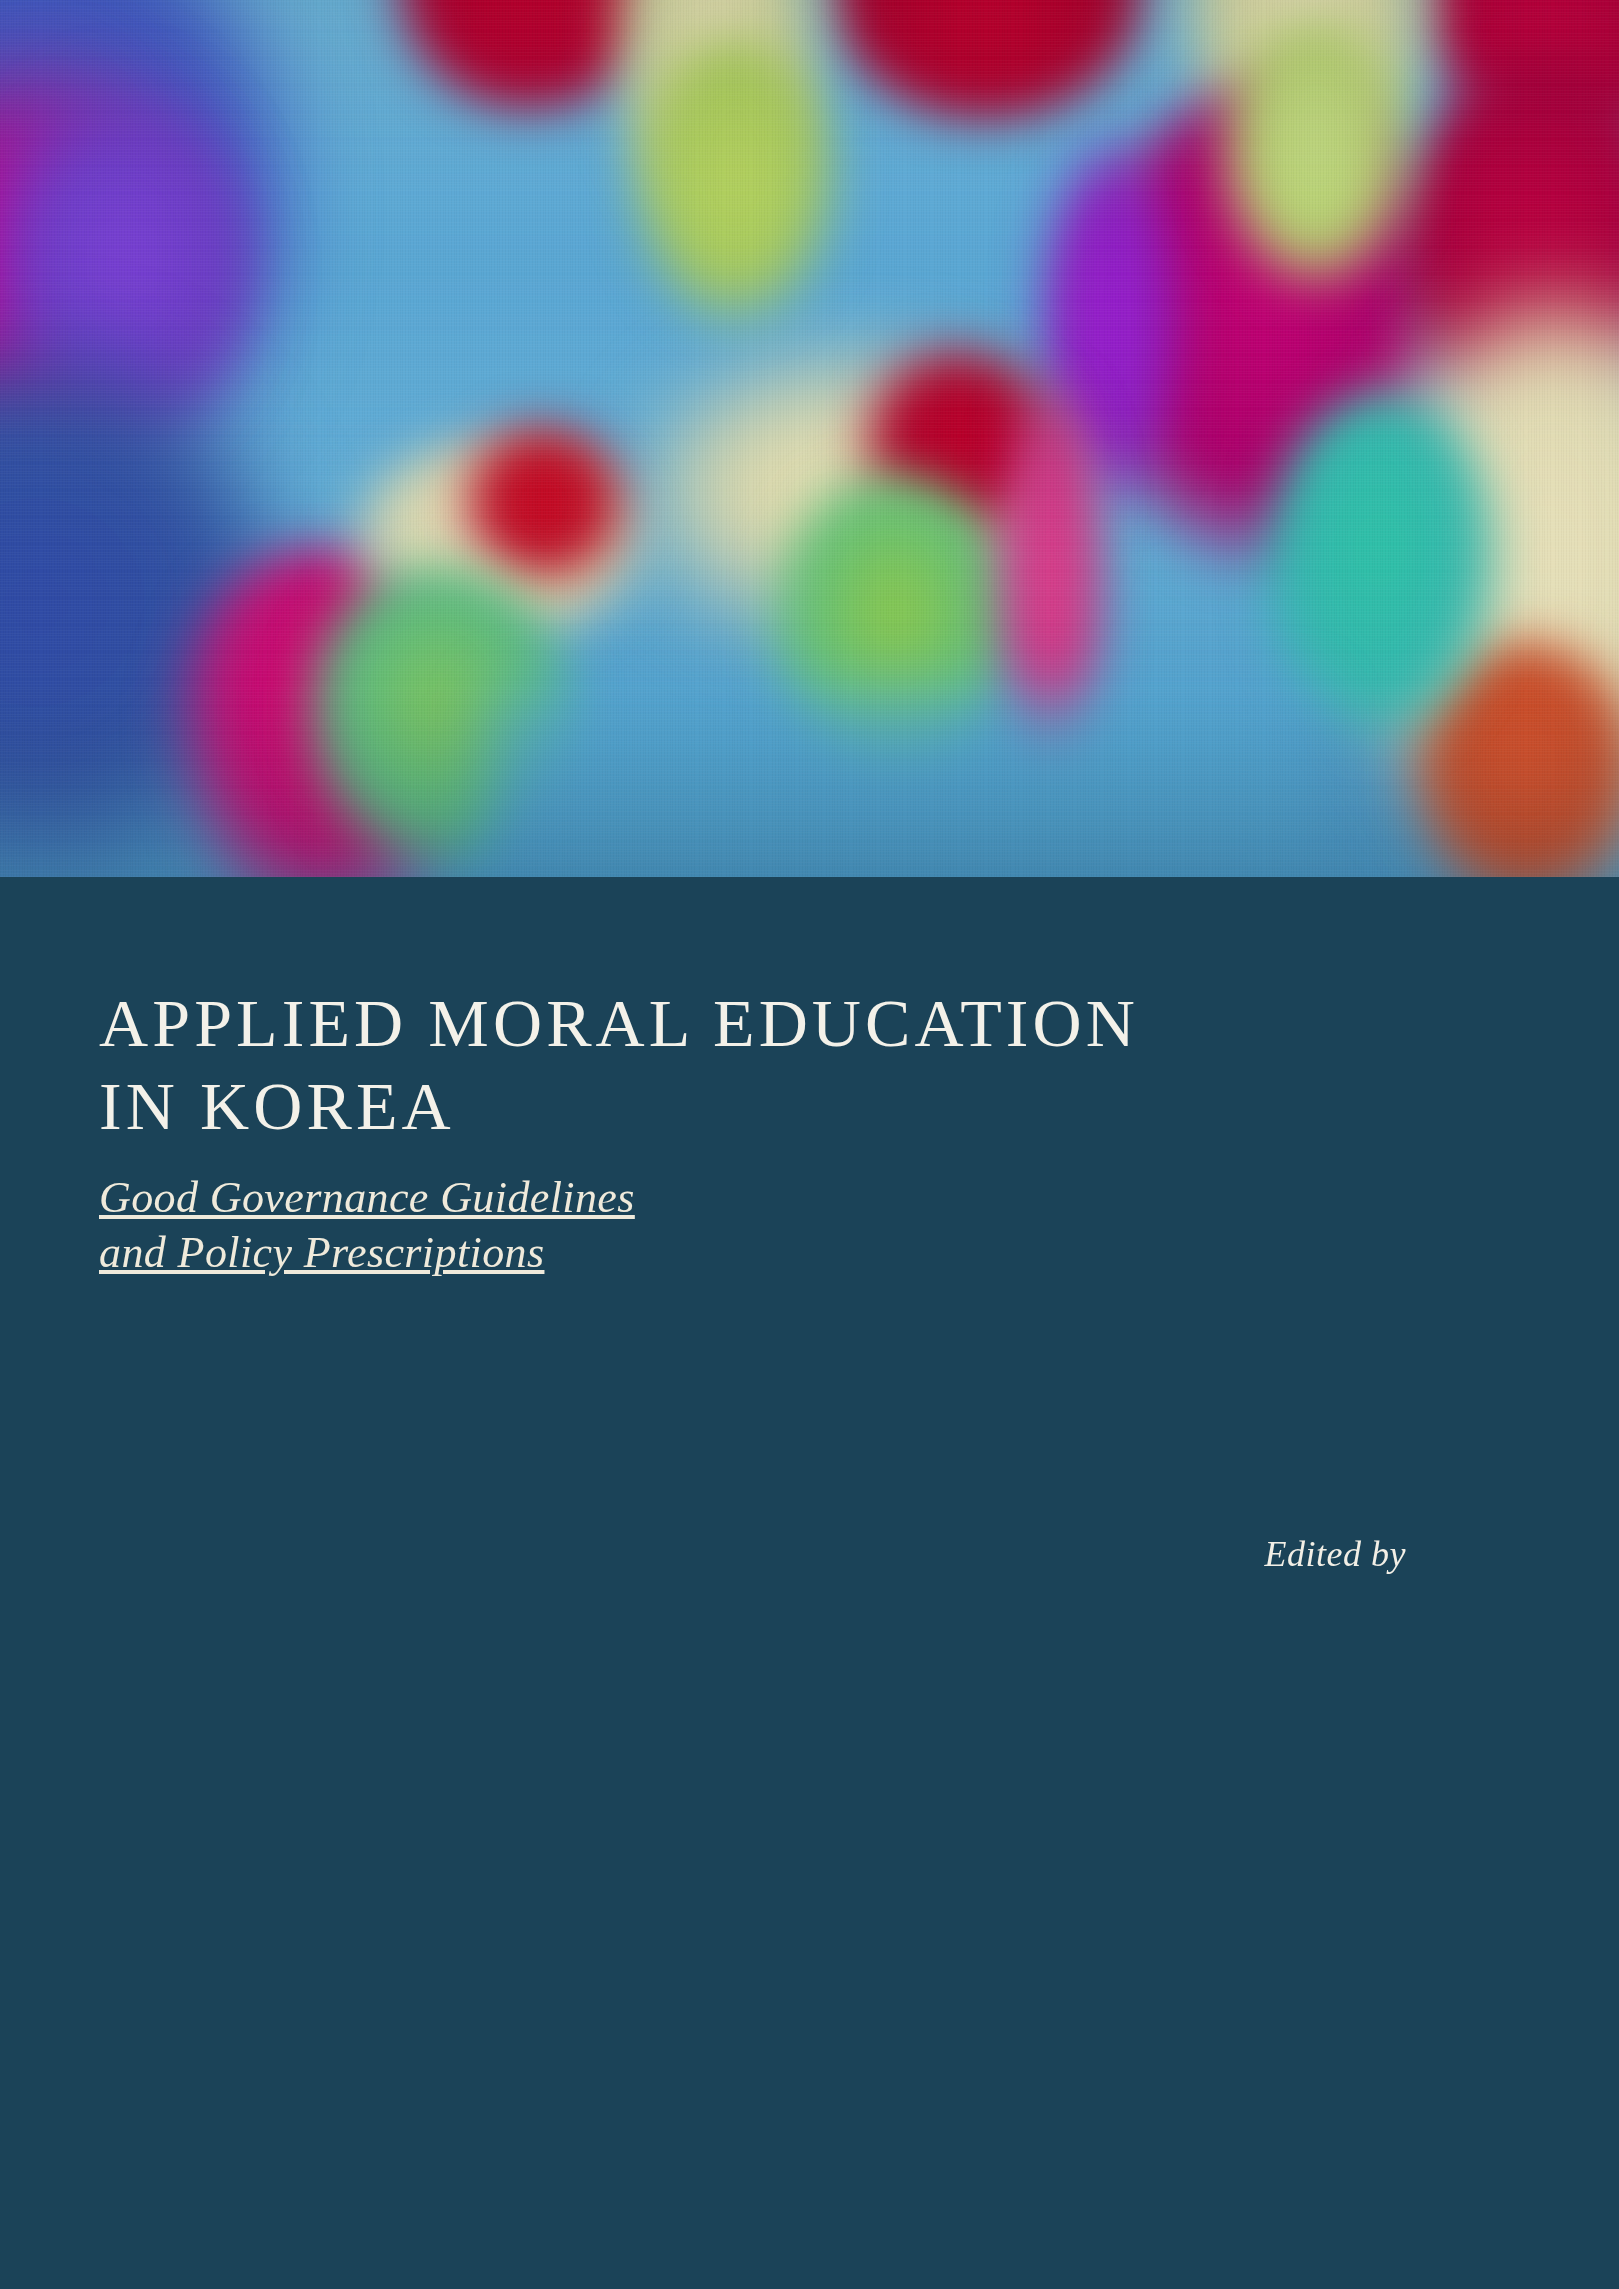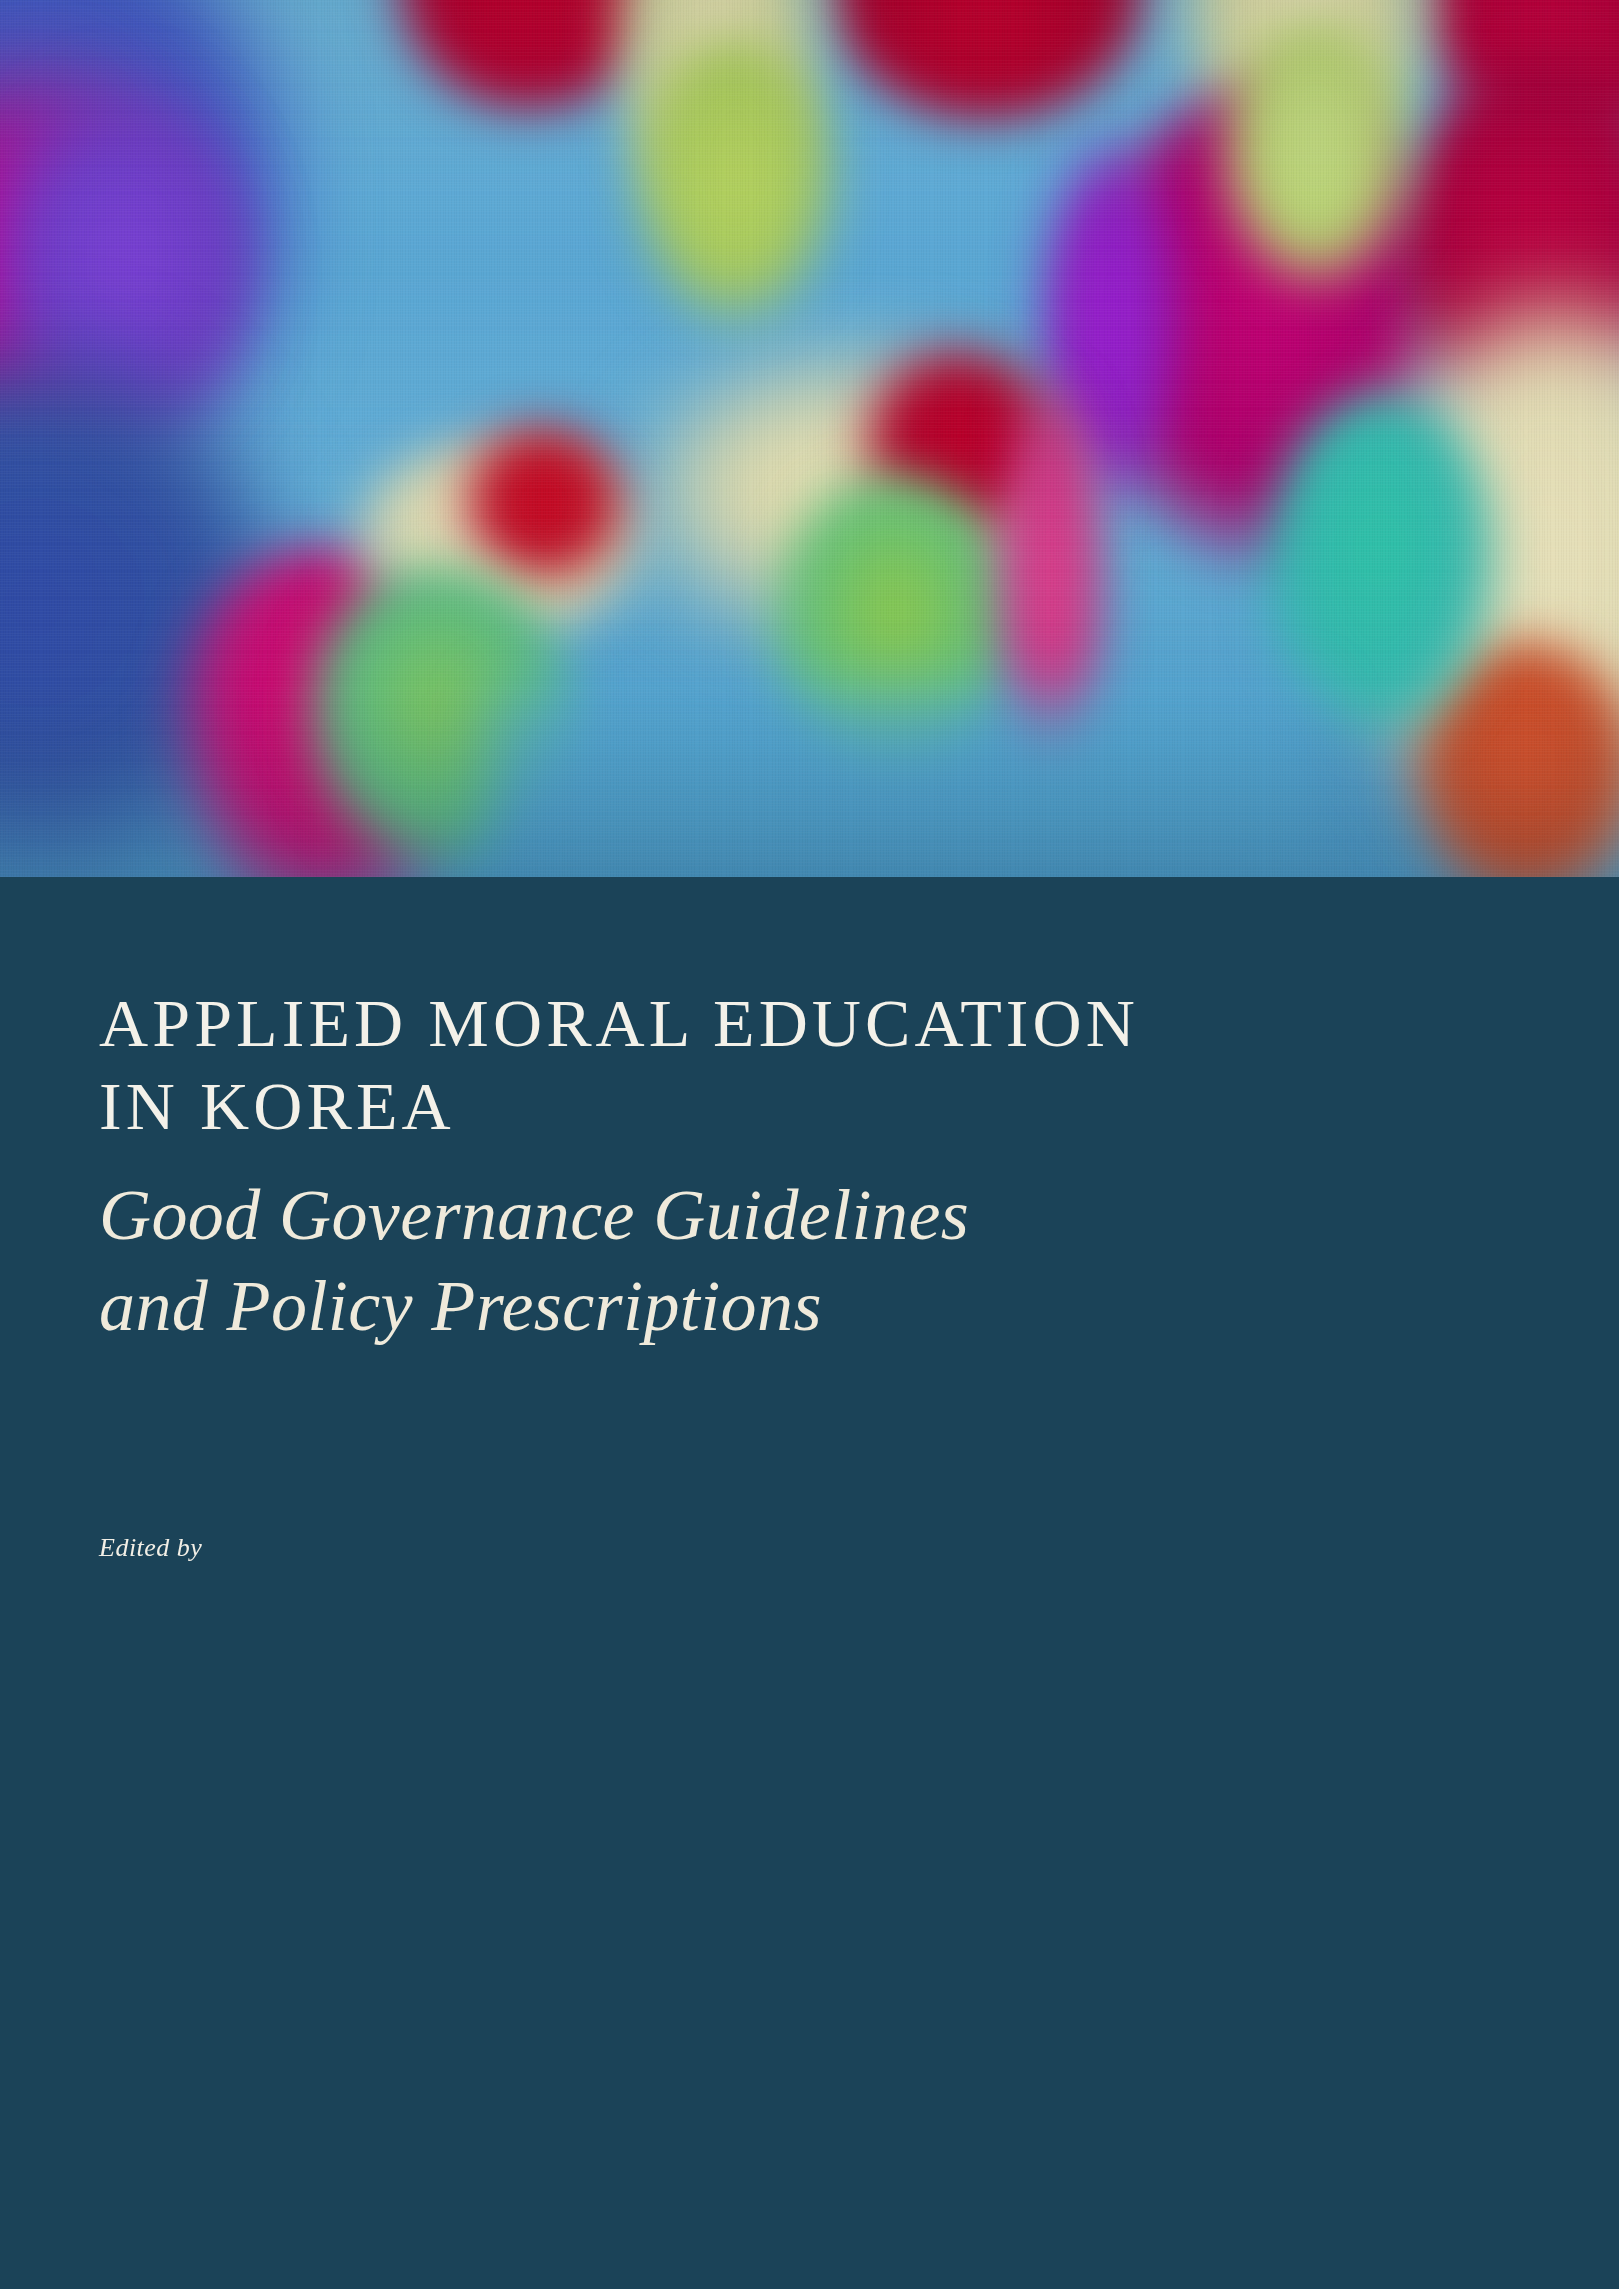--- a/index.html
+++ b/index.html
@@ -77,40 +77,42 @@
     font-size: 68px;
     letter-spacing: 4.1px;
     line-height: 1.22;
     font-weight: 400;
     text-transform: uppercase;
     margin: 0;
     white-space: pre-line;
   }
   #subtitle {
     color: #efeadb;
-    font-size: 72px;
+    font-size: 44px;
     font-style: italic;
     line-height: 1.26;
     margin: 22px 0 0 0;
     letter-spacing: 0.4px;
     white-space: pre-line;
+    text-decoration: underline;
   }
 
   #editor-block {
     position: absolute;
     left: 99px;
     top: 656px;
     width: 1307px;
   }
   #edited-by {
     color: #f2efe6;
-    font-size: 26px;
+    font-size: 36px;
     font-style: italic;
     margin: 0 0 24px 0;
     letter-spacing: 0.5px;
+    text-align: right;
   }
   #editors {
     color: #f5f3ec;
     font-size: 42px;
     letter-spacing: 2.4px;
     margin: 0;
     text-transform: uppercase;
   }
   #editors .conj {
     text-transform: lowercase;

